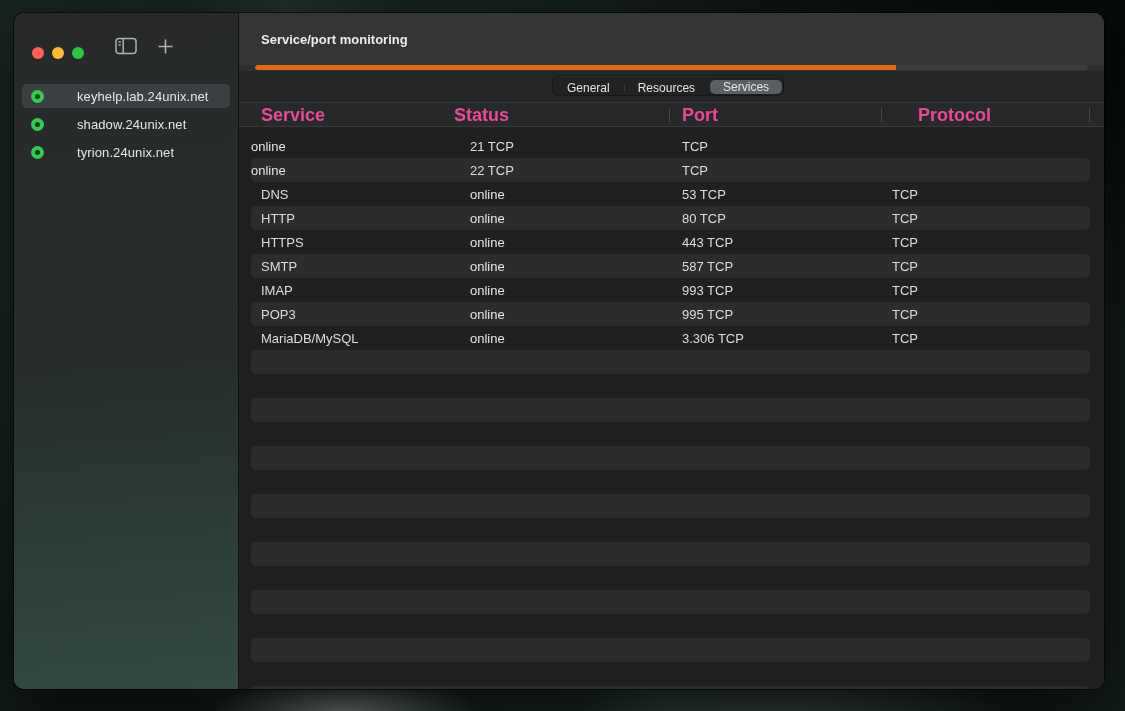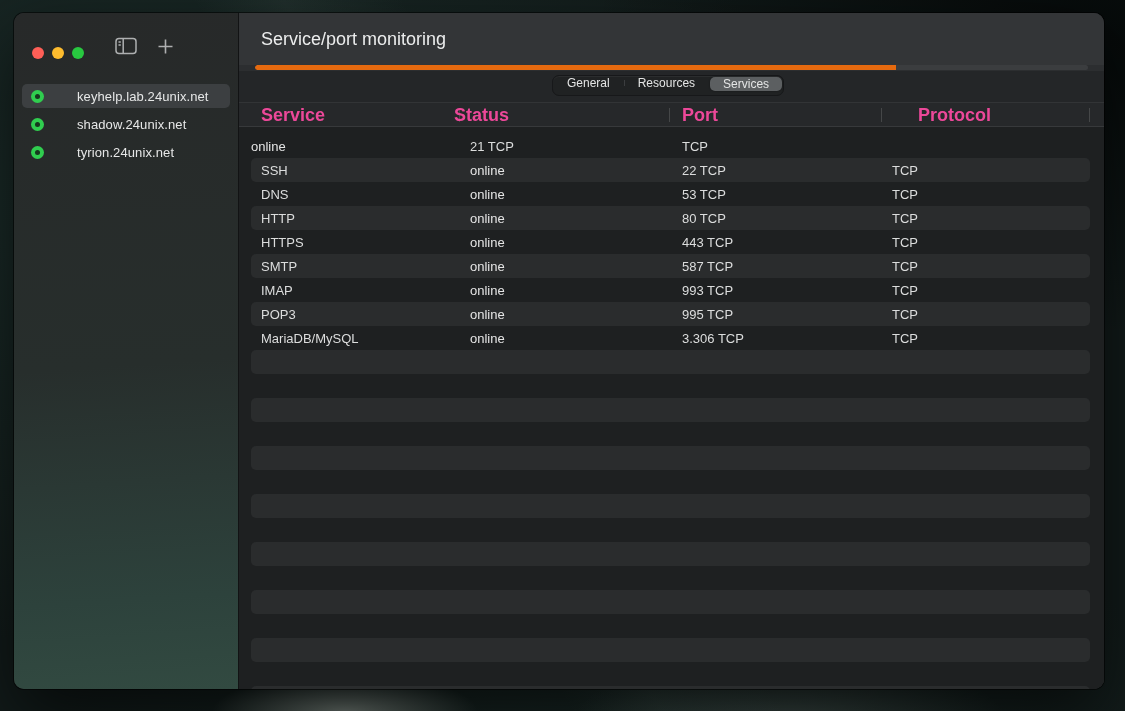--- a/index.html
+++ b/index.html
@@ -46,30 +46,30 @@
     display:flex; align-items:center; padding-left:9px;
     color:#e6e7e7; font-size:13px; letter-spacing:0.1px;gap:24px;
   }
   .side-item.selected { background:#3c3f41; }
   .dot { width:13px; height:13px; border-radius:50%; background:#30cd4f; margin-right:9px; position:relative; flex:0 0 13px; }
   .dot::after { content:""; position:absolute; left:4px; top:4px; width:5px; height:5px; border-radius:50%; background:#16371e; }
 
   
   .main { flex:1; display:flex; flex-direction:column; background:#242628; position:relative; }
   .titlebar { height:52px; background:#333537; display:flex; align-items:center; padding-left:22px; flex:0 0 52px; }
-  .titlebar .title { font-size:18px; font-weight:400; color:#eceded; }
+  .titlebar .title { font-size:13px; font-weight:700; color:#eceded; }
 
   .progress-zone { height:6px; padding:0 16px; flex:0 0 6px; background:#2c2e30; }
   .progress-track { height:5px; border-radius:3px; background:#3b3d3f; overflow:hidden; }
   .progress-fill { height:100%; border-radius:3px 0 0 3px; background:#e66a0f; }
 
   .tabstrip { height:32px; flex:0 0 32px; position:relative; border-bottom:1px solid #323436; }
   .segmented {
     position:absolute; left:313px; top:4px; height:21px;
-    display:flex; align-items:flex-start;
+    display:flex; align-items:flex-end;
     background:#202223; border:1px solid #17181a; border-radius:7px;
     box-shadow:inset 0 1px 0 rgba(255,255,255,0.05);
   }
   .segment {
     position:relative; padding:0 14px; display:flex; align-items:center; justify-content:center;
     font-size:12px; color:#e4e5e5; border:none; background:transparent; cursor:default;
   }
   .segment.selected { background:#5c5f61; border-radius:5px; margin:1px; padding:0 13px; box-shadow:0 0 2px rgba(0,0,0,0.4); }
   .segment + .segment:not(.selected):not(.after-sel)::before {
     content:""; position:absolute; left:0; top:4px; bottom:4px; width:1px; background:#3b3d3f;
@@ -171,21 +171,20 @@
         <span class="th c3">Protocol</span>
       </div>
 
     <div class="list" id="service-list">
         <div class="row">
           <span class="cell-status">online</span>
           <span class="cell-port">21 TCP</span>
           <span class="cell-protocol">TCP</span>
         </div>
         <div class="row stripe">
-          <span class="cell-service">SSH</span>
           <span class="cell-status">online</span>
           <span class="cell-port">22 TCP</span>
           <span class="cell-protocol">TCP</span>
         </div>
         <div class="row">
           <span class="cell-service">DNS</span>
           <span class="cell-status">online</span>
           <span class="cell-port">53 TCP</span>
           <span class="cell-protocol">TCP</span>
         </div>

